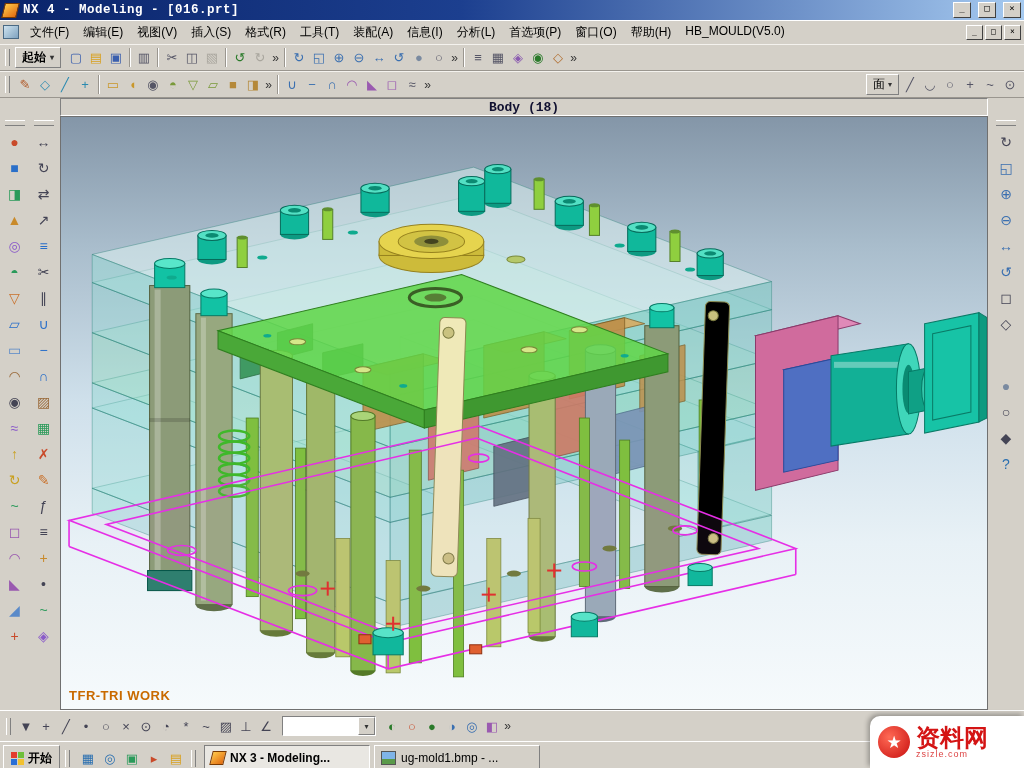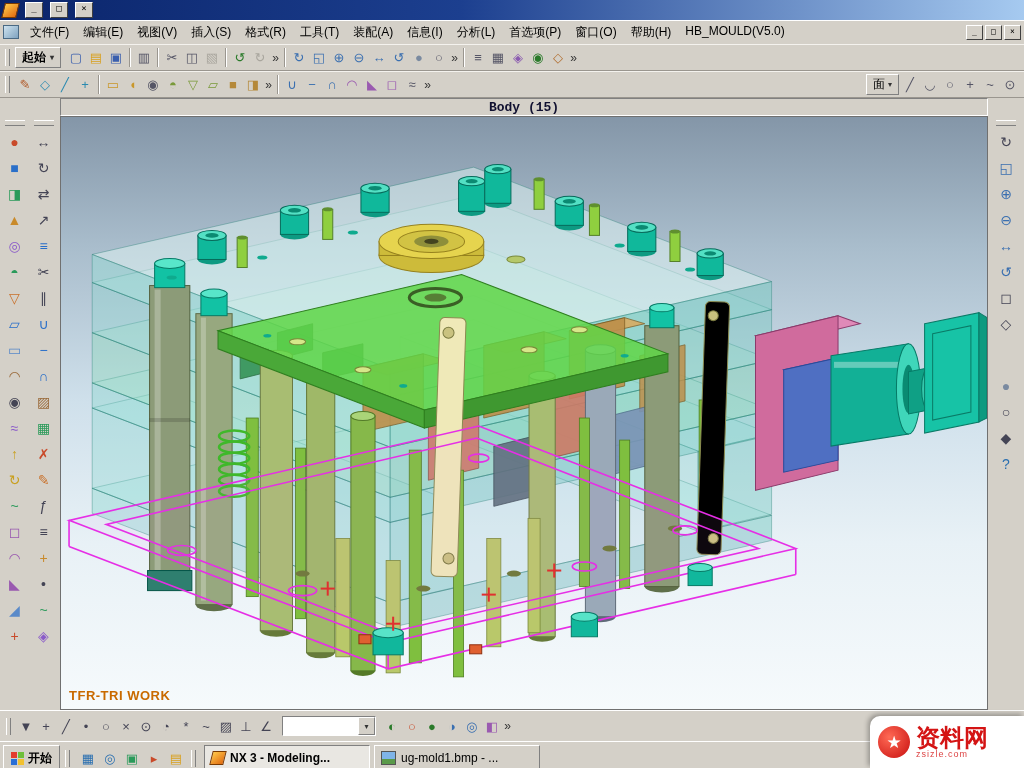--- a/index.html
+++ b/index.html
@@ -88,20 +88,21 @@
             color:#fff;display:flex;align-items:center;justify-content:center;font-size:17px;flex:0 0 auto;}
   .wm-col{display:flex;flex-direction:column;align-items:flex-start;line-height:1.05;}
   .wm-main{color:#d41414;font-weight:bold;font-size:24px;}
   .wm-sub{color:#d44;font-size:9px;letter-spacing:1px;}
 </style>
 </head>
 <body>
 
 <div class="titlebar">
   <span class="nx-logo"></span>
+  <span class="title-text">NX 4 - Modeling - [016.prt]</span>
   <span class="winbtn">_</span>
   <span class="winbtn">□</span>
   <span class="winbtn">×</span>
 </div>
 
 <div class="menubar">
   <span class="part-icon"></span>
   <span style="display:flex">
       <span class="menuitem">文件(F)</span>
       <span class="menuitem">编辑(E)</span>
@@ -199,21 +200,21 @@
       <span class="tbico" style="color: rgb(85, 85, 102);">◡</span>
       <span class="tbico" style="color: rgb(85, 85, 102);">○</span>
       <span class="tbico" style="color: rgb(85, 85, 102);">+</span>
       <span class="tbico" style="color: rgb(85, 85, 102);">~</span>
       <span class="tbico" style="color: rgb(85, 85, 102);">⊙</span>
     </span>
 </div>
 
 <div class="cuerow">
   <div class="cuebar">
-    <span>Body (15)</span>
+    <span>Body (18)</span>
   </div>
 </div>
 
 <div class="main">
 
   <div class="leftdock">
     <div class="dockcol">
       <span class="dockgrip"></span>
       <span style="display:flex;flex-direction:column;align-items:center" class="dockcol-inner">
           <span class="dockico" style="color: rgb(201, 74, 42);">●</span>

